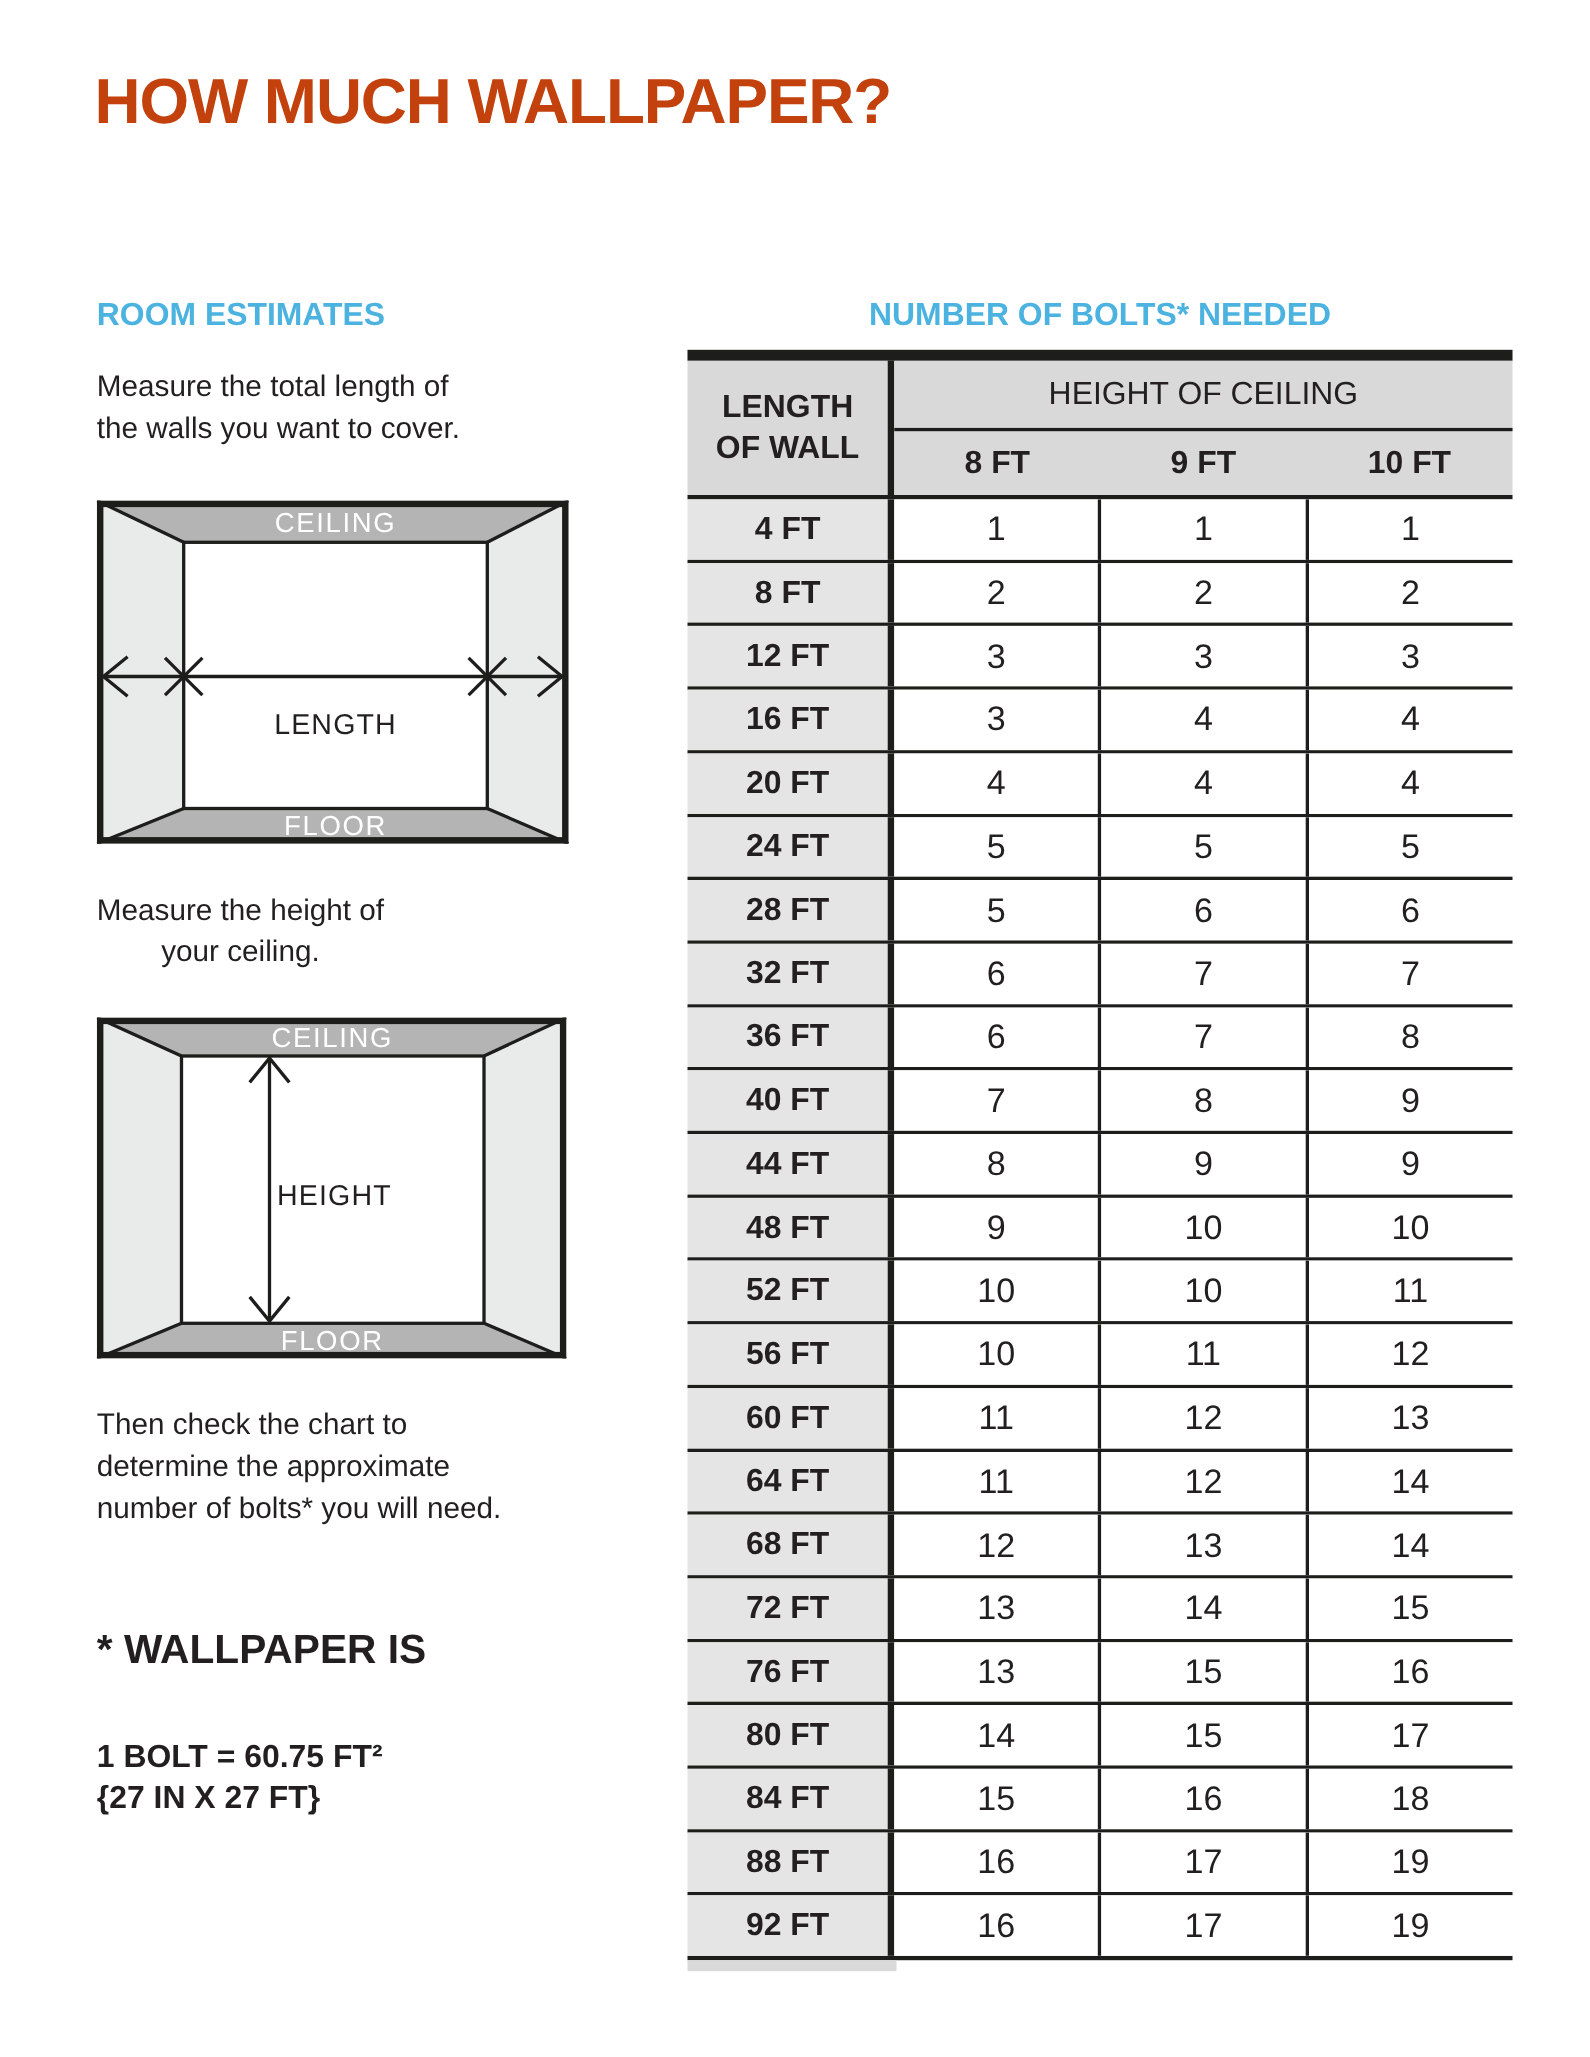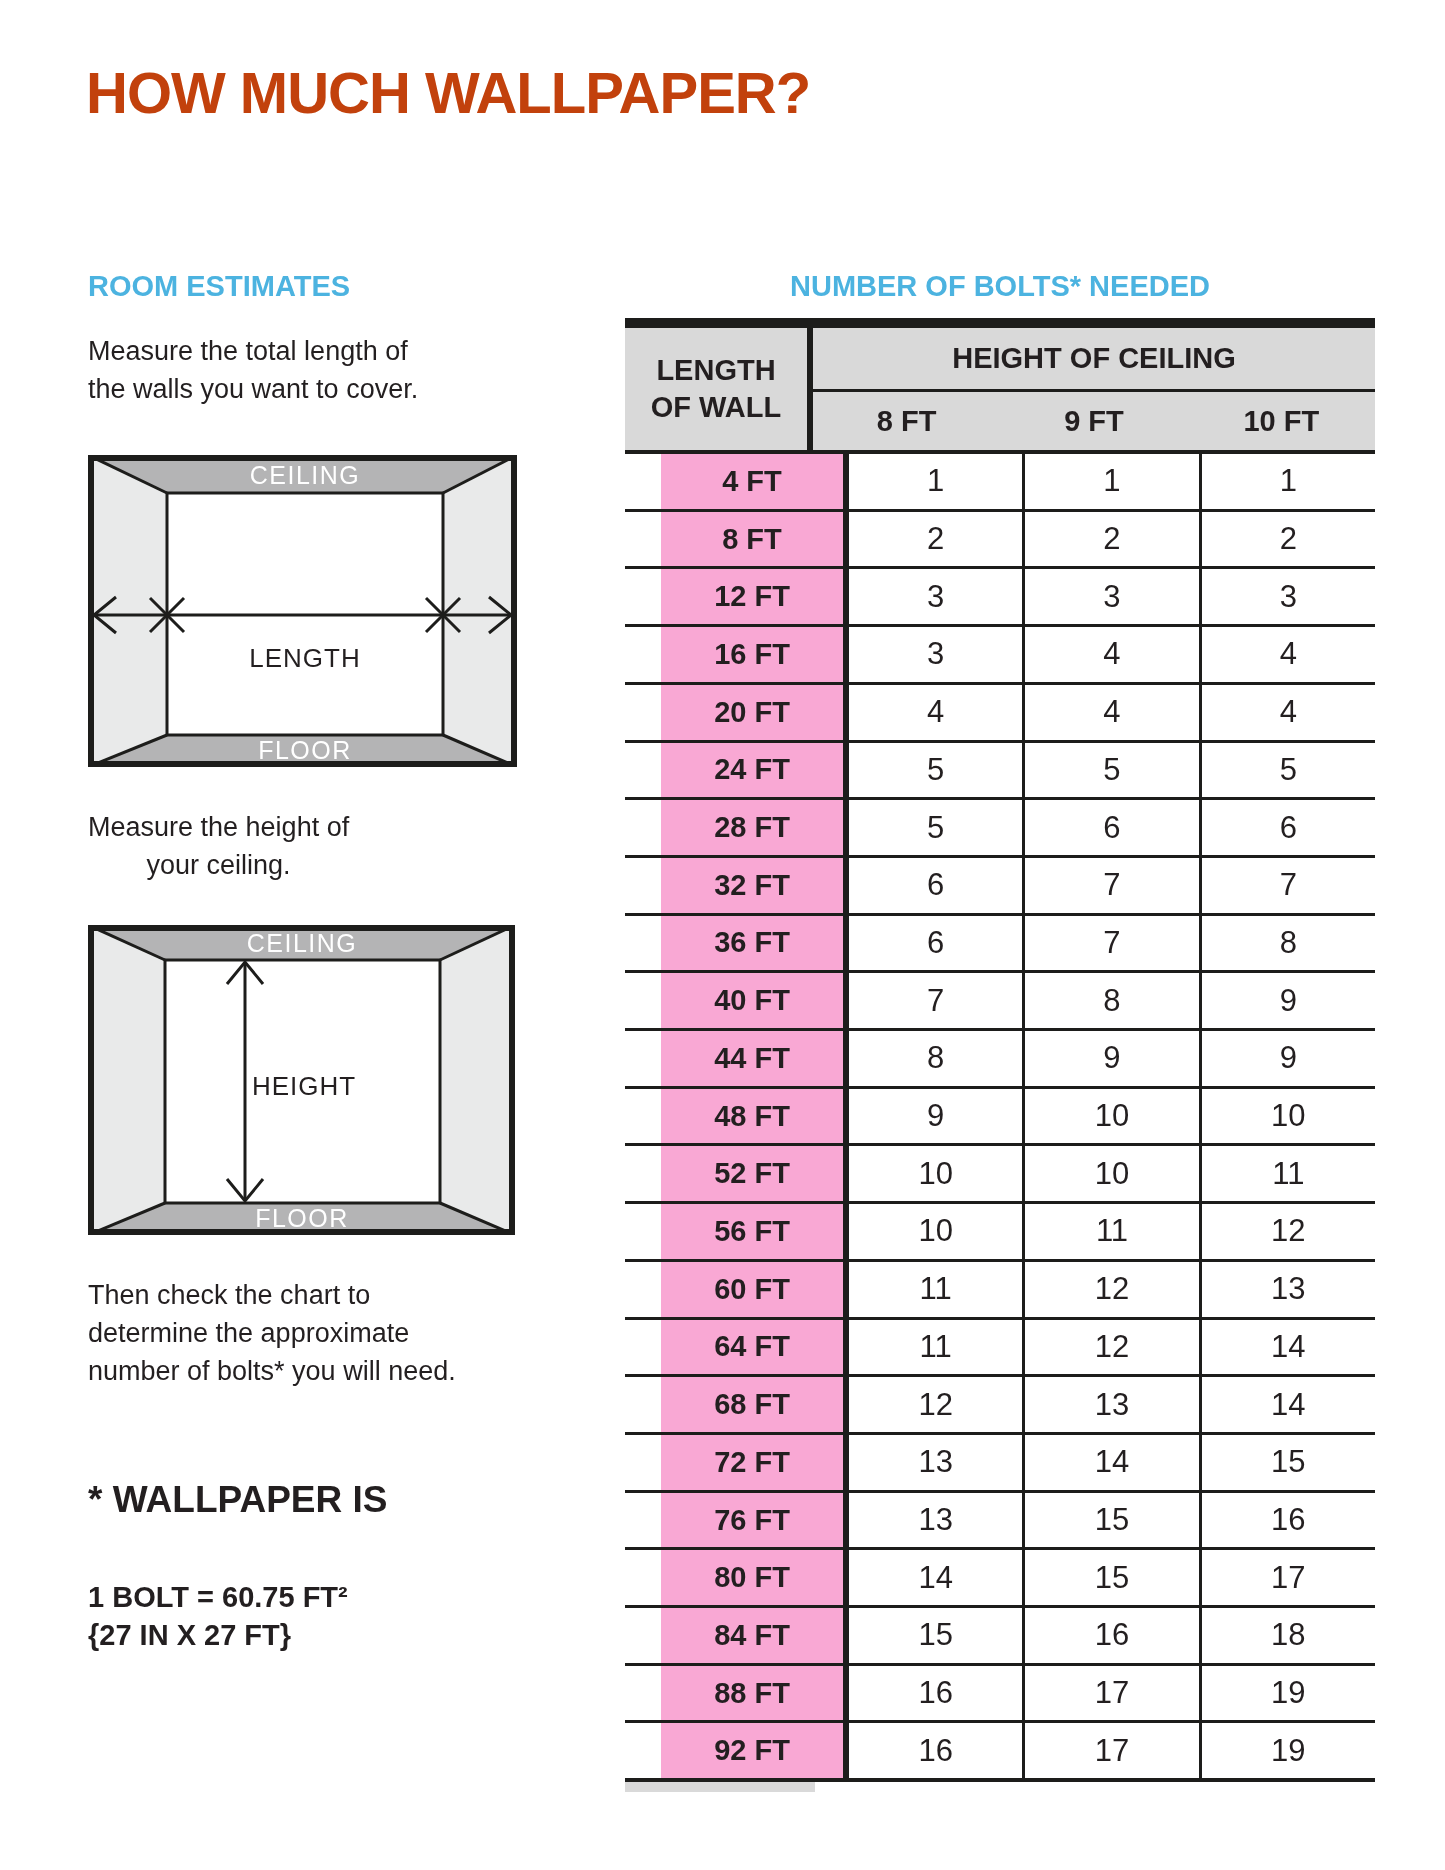--- a/index.html
+++ b/index.html
@@ -60,34 +60,34 @@
     width: 182px; background: #d9d9d9;
     display: flex; flex-direction: column; justify-content: center; align-items: center;
     font-size: 29px; font-weight: bold; line-height: 37px;
     height: 122px;
   }
   .v-divider { width: 6px; background: #1d1d1b; }
   .right-header { flex: 1; background: #d9d9d9; }
   .col-group-cell {
     height: 61px; border-bottom: 3px solid #1d1d1b;
     display: flex; align-items: center; justify-content: center;
-    font-size: 29px; font-weight: bold;
+    font-size: 29px; font-weight: normal;
   }
   .sub-cols { display: flex; height: 58px; }
   .sub-col {
     flex: 1; display: flex; align-items: center; justify-content: center;
     font-size: 29px; font-weight: bold;
   }
   .tbl-body { height: 1324px; display: flex; flex-direction: column; }
   .tbl-row { flex: 1; display: flex; box-sizing: border-box; }
   .tbl-row + .tbl-row { border-top: 3px solid #1d1d1b; }
   .wall-cell {
-    width: 182px; background: #f9a8d4;
+    width: 182px; background: #e5e5e5;
     display: flex; align-items: center; justify-content: center;
-    font-size: 29px; font-weight: bold; margin-left: 36px;
+    font-size: 29px; font-weight: bold;
   }
   .value-cell {
     flex: 1; background: #ffffff;
     display: flex; align-items: center; justify-content: center;
     font-size: 31px; box-sizing: border-box;
   }
   .value-cell + .value-cell { border-left: 3px solid #1d1d1b; }
   .tbl-tab { width: 190px; height: 10px; background: #d9d9d9; }
 </style>
 </head>

